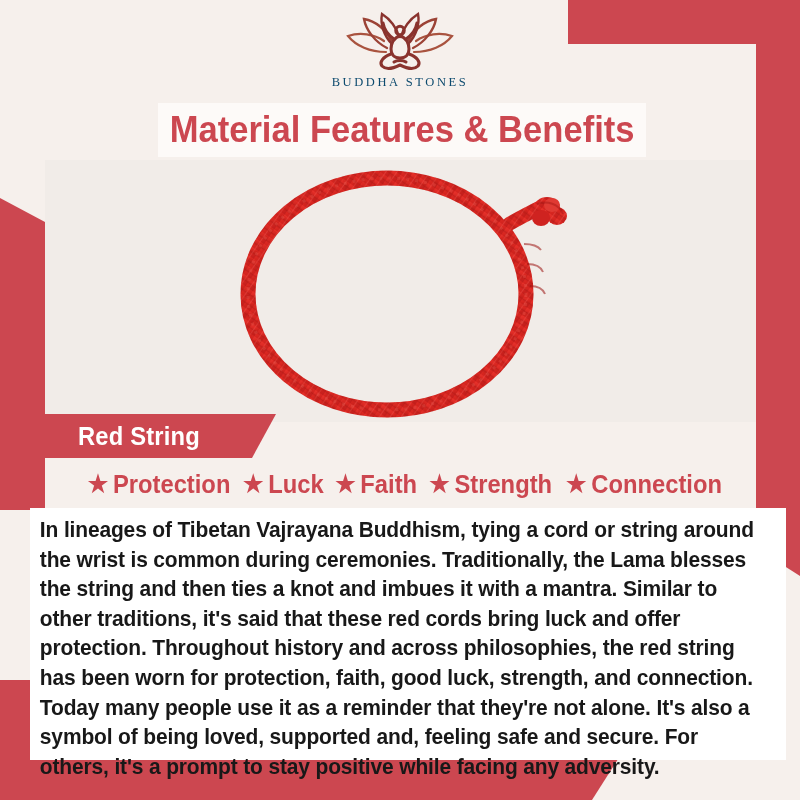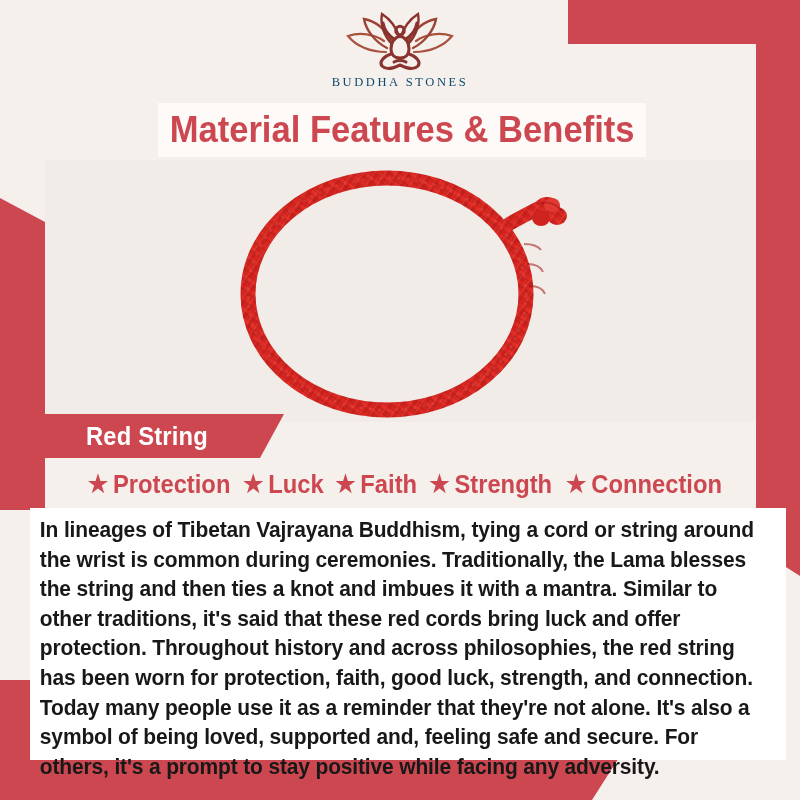--- a/index.html
+++ b/index.html
@@ -74,21 +74,21 @@
   
   #hero{
     position:absolute;left:45px;top:160px;width:711px;height:262px;
     background:#f1ece8;
     overflow:hidden;
   }
   #bracelet{position:absolute;left:50%;top:0;transform:translateX(-50%);}
 
   
   #ribbon{
-    position:absolute;left:34px;top:414px;width:250px;height:44px;
+    position:absolute;left:26px;top:414px;width:250px;height:44px;
     background:#cc4750;
     clip-path:polygon(0 0, 100% 0, calc(100% - 24px) 100%, 0 100%);
     display:flex;align-items:center;
   }
   #ribbon-label{
     color:#ffffff;font-weight:bold;font-size:25px;
     margin-left:52px;letter-spacing:0.2px;
     transform:scaleX(0.95);transform-origin:left center;
     white-space:nowrap;
   }

